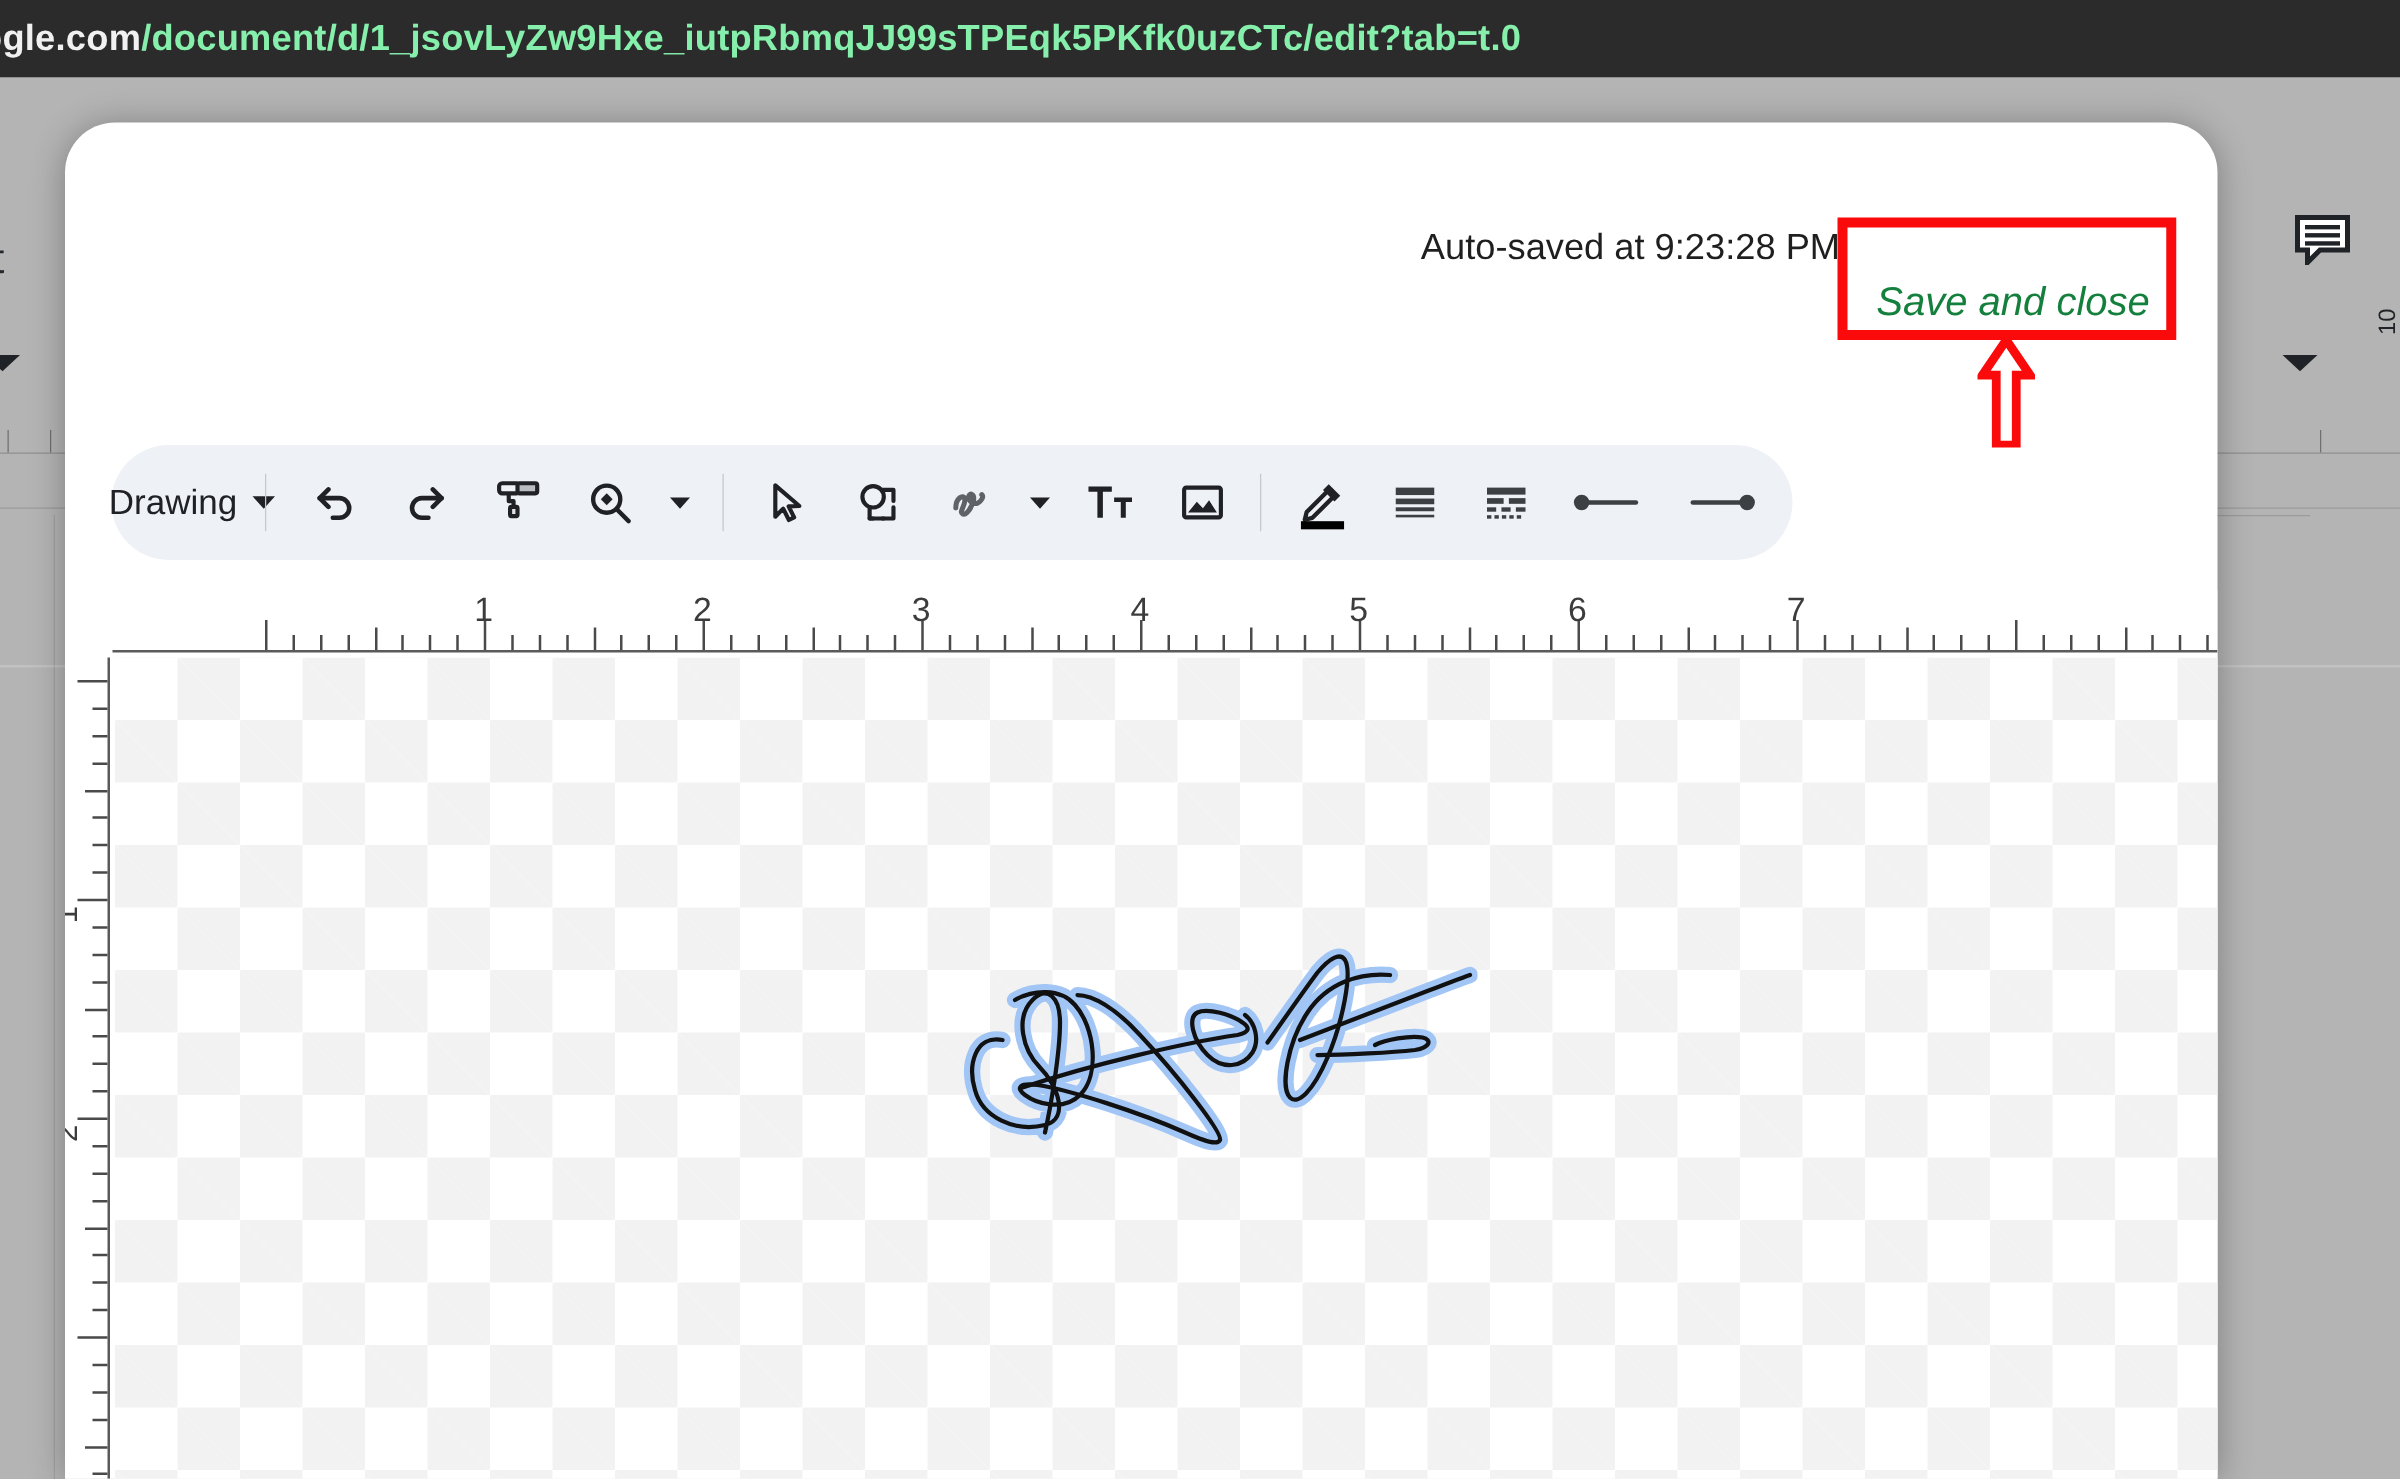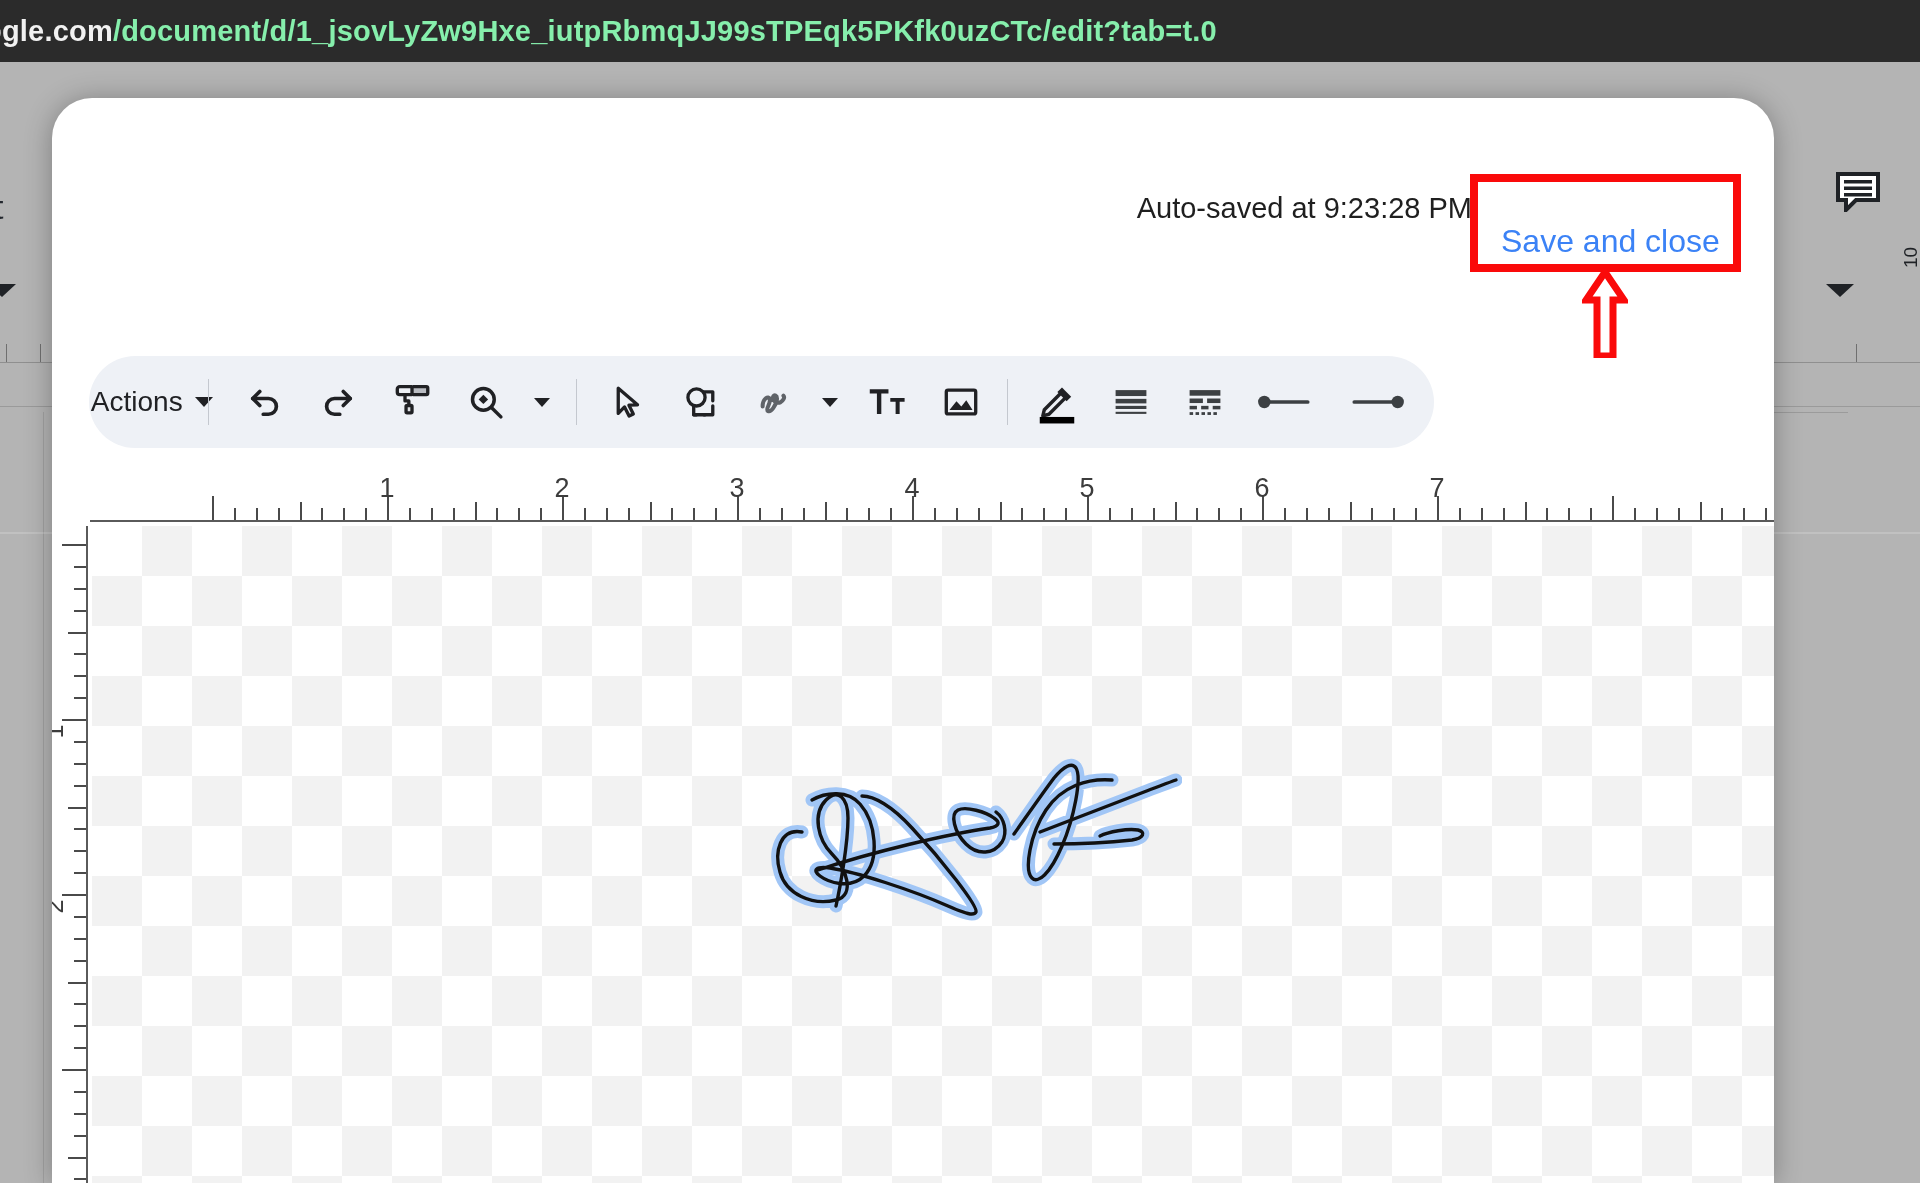--- a/index.html
+++ b/index.html
@@ -95,32 +95,33 @@
   
   #modal-header {
     position: absolute; left: 0; top: 0; width: 100%; height: 200px;
   }
   #drawing-title {
     position: absolute; left: 97px; top: 64px;
     font-size: 54px; color: #1f1f1f; font-weight: 400;
     letter-spacing: -0.5px;
   }
   #autosave-status {
-    position: absolute; right: 302px; top: 94px;
+    position: absolute; right: 302px; top: 84px;
     font-size: 29px; color: #1f1f1f; white-space: nowrap; margin-left: 38px;
   }
   #save-close-wrap {
     position: absolute; left: 1435px; top: 107px;
   }
   #save-close-btn {
-    font-size: 32px; color: #3b82f6; font-weight: 500;
+    font-size: 32px; color: #15803d; font-weight: 500;
     background: transparent; border: none;
     padding: 18px 14px; cursor: pointer;
     font-family: "Liberation Sans", sans-serif;
     white-space: nowrap;
+    font-style: italic;
   }
   
   #annot-box {
     position: absolute; left: 1418px; top: 76px;
     width: 271px; height: 98px;
     border: 8px solid #fa0a0a;
     pointer-events: none;
   }
   
   #annot-arrow {
@@ -264,21 +265,21 @@
     <div id="annot-arrow">
       <svg width="46" height="88" viewBox="0 0 46 88">
         <path d="M23 2 L42 30 L31 30 L31 86 L15 86 L15 30 L4 30 Z" fill="#ffffff" stroke="#fa0a0a" stroke-width="7" stroke-linejoin="miter"></path>
       </svg>
     </div>
   </div>
 
   <div id="toolbar">
 
     <div class="tb-item" id="actions-btn">
-      <span>Actions</span>
+      <span>Drawing</span>
       <span class="tb-caret"></span>
     </div>
 
     <div class="tb-sep"></div>
     <div class="tb-gap"></div>
 
     <div class="tb-item">
       <svg width="42" height="42" viewBox="0 0 24 24" fill="none" stroke="#202124" stroke-width="2.1" stroke-linecap="round" stroke-linejoin="round">
         <path d="M9 6 L5 10 L9 14"></path>
         <path d="M5 10 h9 a4.5 4.5 0 0 1 0 9 h-3"></path>

